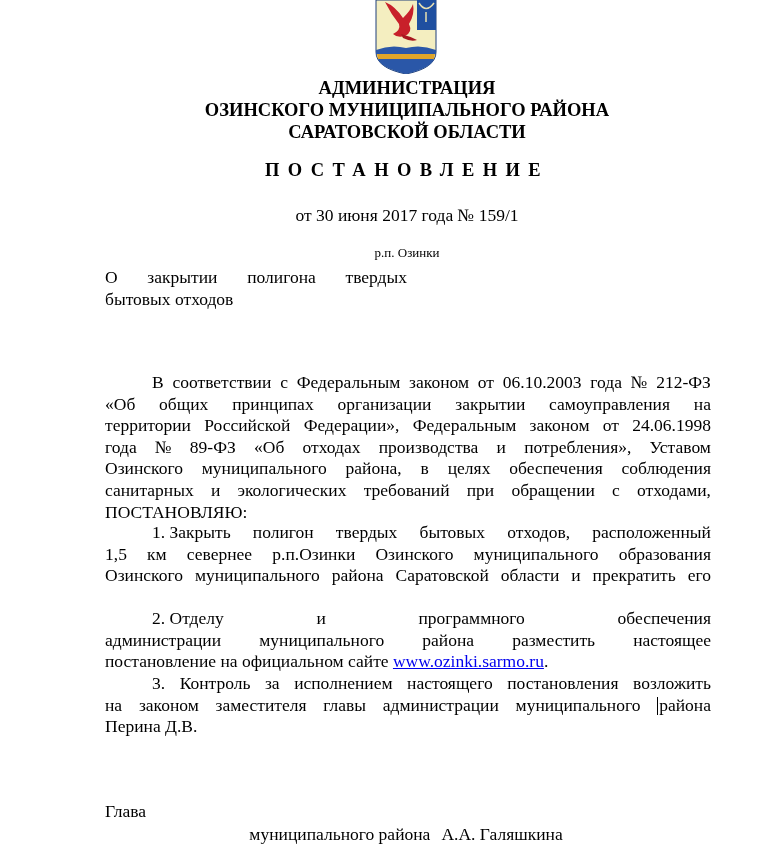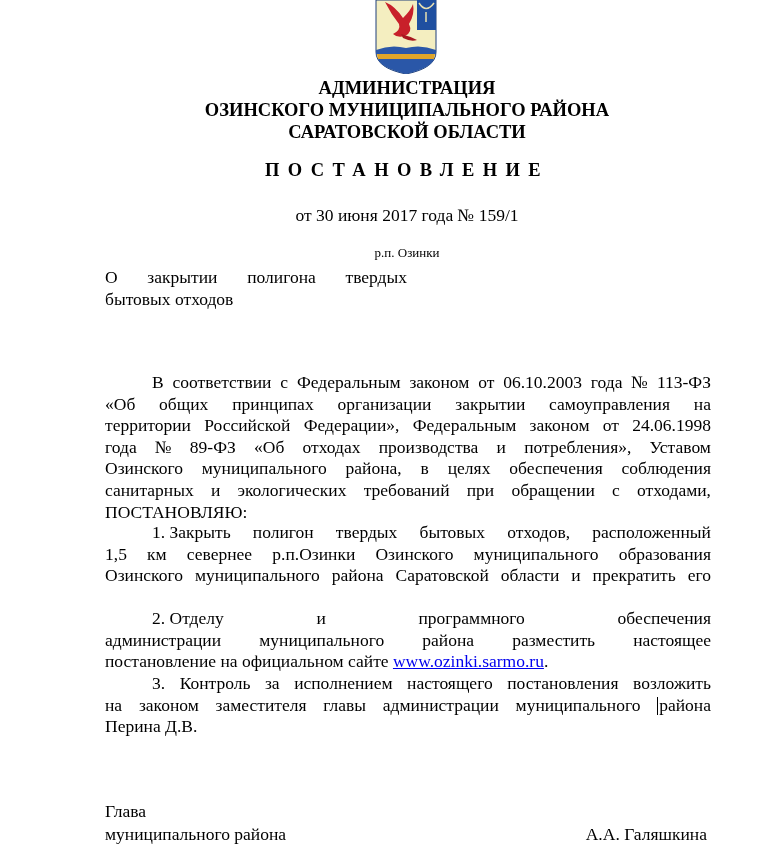--- a/index.html
+++ b/index.html
@@ -28,21 +28,21 @@
     .p-intro { top: 372px; }
     .p1 { top: 522px; }
     .p2 { top: 608px; }
     .p3 { top: 673px; }
 
     a.link { color: #0000ee; text-decoration: underline; margin-top: 24px; }
     .cursor { display: inline-block; width: 1px; height: 18px; background: #000; vertical-align: -4px; margin-right: 1px; }
 
     .sign { position: absolute; left: 105px; width: 602px; font-weight: normal; font-size: 17.5px; line-height: 23px; }
     .sign-1 { top: 800px; }
-    .sign-2 { top: 823px; display: flex; justify-content: space-between; gap: 11px; }
+    .sign-2 { top: 823px; display: flex; justify-content: center; gap: 11px; }
   </style>
 </head>
 <body>
 
 <div class="coat">
   <svg width="66" height="74" viewBox="0 0 66 74">
     <path d="M3 0 L63 0 L63 52 Q63 68 33 74 Q3 68 3 52 Z" fill="#f4eec0" stroke="#1f3f7a" stroke-width="1"></path>
     <path d="M44 0 L63 0 L63 30 L44 30 Z" fill="#1f4fa0"></path>
     <path d="M46 3 Q53 14 61 3" fill="none" stroke="#e8e0b0" stroke-width="1.5"></path>
     <line x1="53" y1="12" x2="53" y2="22" stroke="#e8e0b0" stroke-width="1.5"></line>
@@ -76,21 +76,21 @@
   <div class="jl indent">
       <span>В</span>
       <span>соответствии</span>
       <span>с</span>
       <span>Федеральным</span>
       <span>законом</span>
       <span>от</span>
       <span>06.10.2003</span>
       <span>года</span>
       <span>№</span>
-      <span>113-ФЗ</span>
+      <span>212-ФЗ</span>
     </div>
   <div class="jl">
       <span>«Об</span>
       <span>общих</span>
       <span>принципах</span>
       <span>организации</span>
       <span>закрытии</span>
       <span>самоуправления</span>
       <span>на</span>
     </div>

